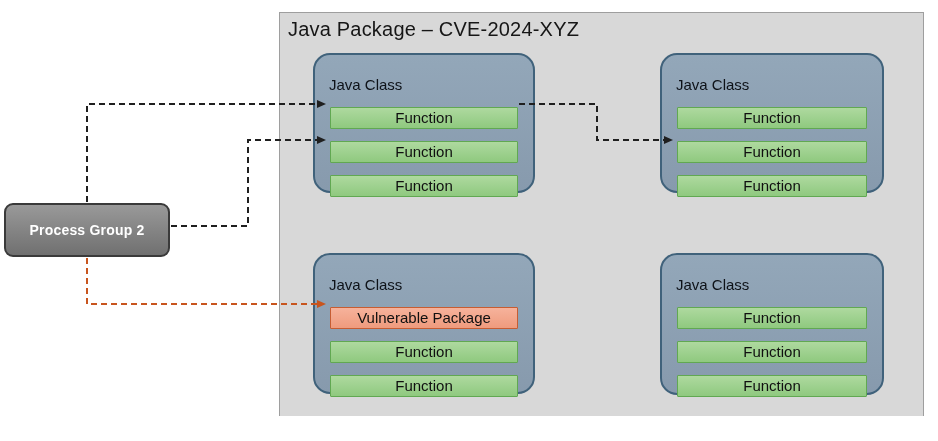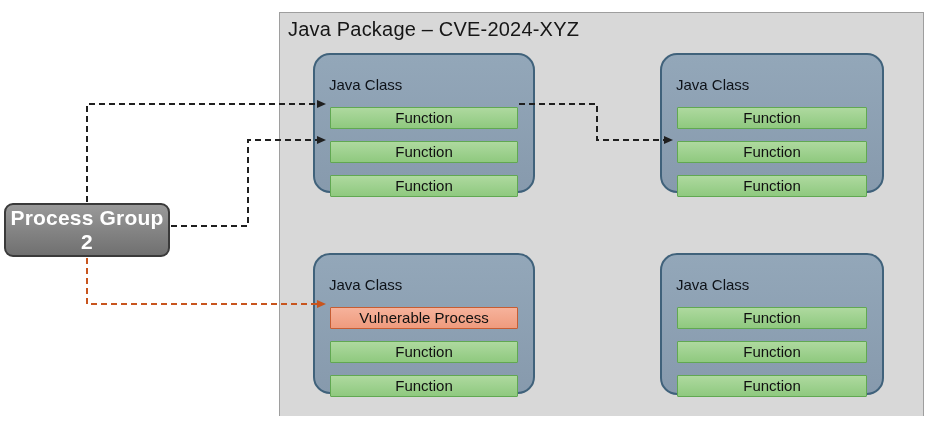--- a/index.html
+++ b/index.html
@@ -38,21 +38,21 @@
   .fn.vulnerable{
     background:linear-gradient(180deg,#f6b29b 0%,#ef9b7d 100%);
     border:1px solid #c65d33;
   }
   
   .process{
     position:absolute;left:4px;top:203px;width:166px;height:54px;box-sizing:border-box;
     background:linear-gradient(180deg,#999999 0%,#707070 100%);
     border:2px solid #3a3a3a;border-radius:9px;
     display:flex;align-items:center;justify-content:center;
-    color:#ffffff;font-size:21px;font-weight:600;letter-spacing:.2px;text-align:center;
+    color:#ffffff;font-size:14px;font-weight:600;letter-spacing:.2px;text-align:center;
   }
   
   .arrows{
     position:absolute;left:0;top:0;width:938px;height:441px;pointer-events:none;
   }
 </style>
 </head>
 <body>
 
 <div class="canvas">
@@ -69,21 +69,21 @@
 
   <div class="jclass tr">
     <div class="jclass-title">Java Class</div>
     <div class="fn">Function</div>
     <div class="fn">Function</div>
     <div class="fn">Function</div>
   </div>
 
   <div class="jclass bl">
     <div class="jclass-title">Java Class</div>
-    <div class="fn vulnerable">Vulnerable Process</div>
+    <div class="fn vulnerable">Vulnerable Package</div>
     <div class="fn">Function</div>
     <div class="fn">Function</div>
   </div>
 
   <div class="jclass br">
     <div class="jclass-title">Java Class</div>
     <div class="fn">Function</div>
     <div class="fn">Function</div>
     <div class="fn">Function</div>
   </div>

